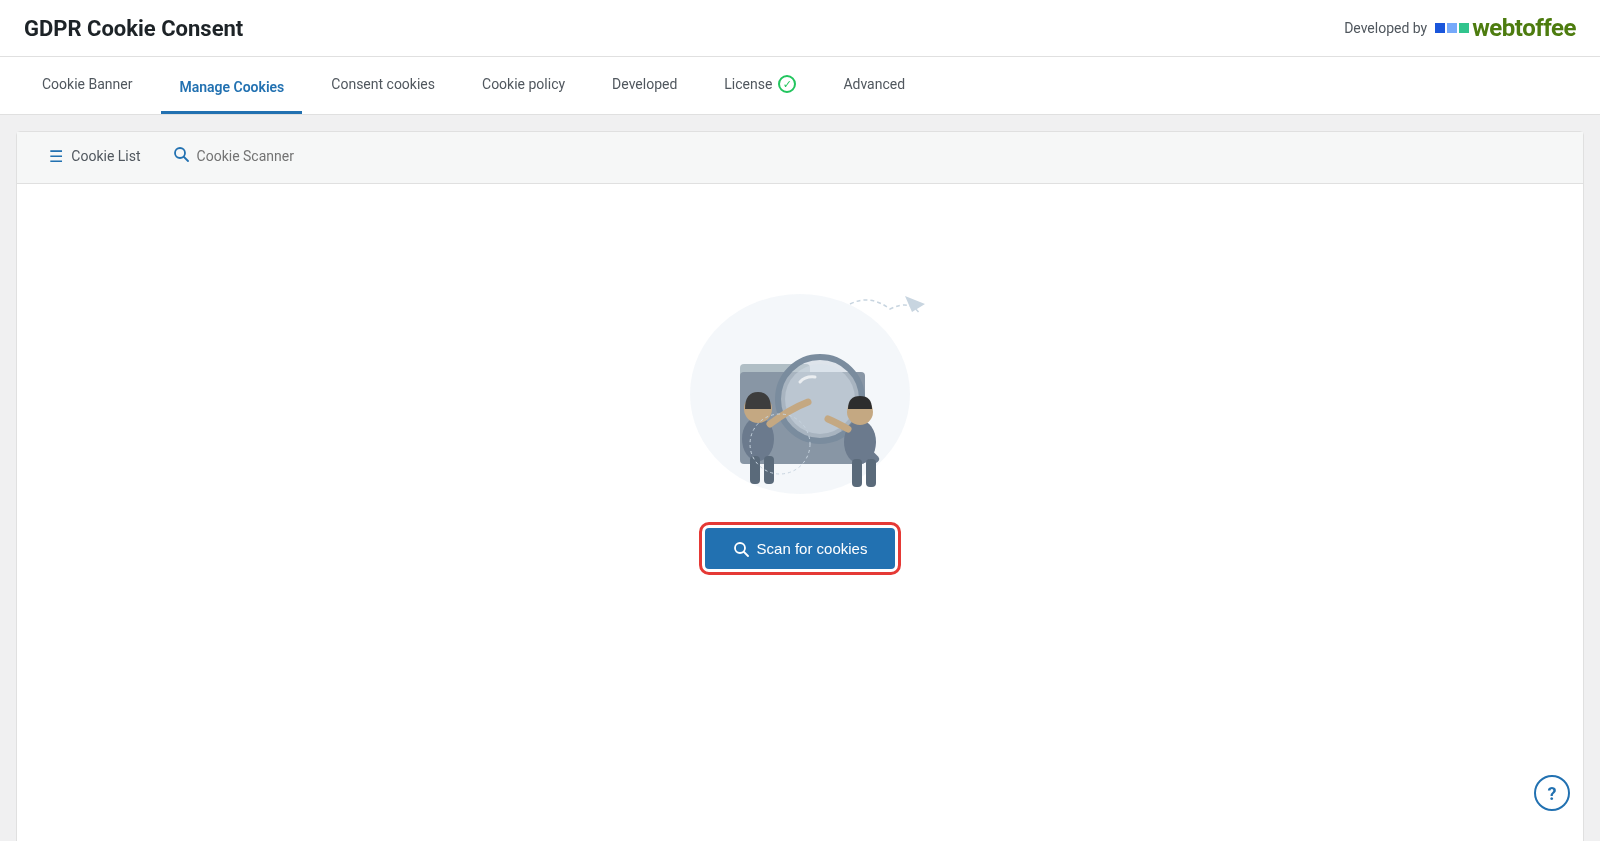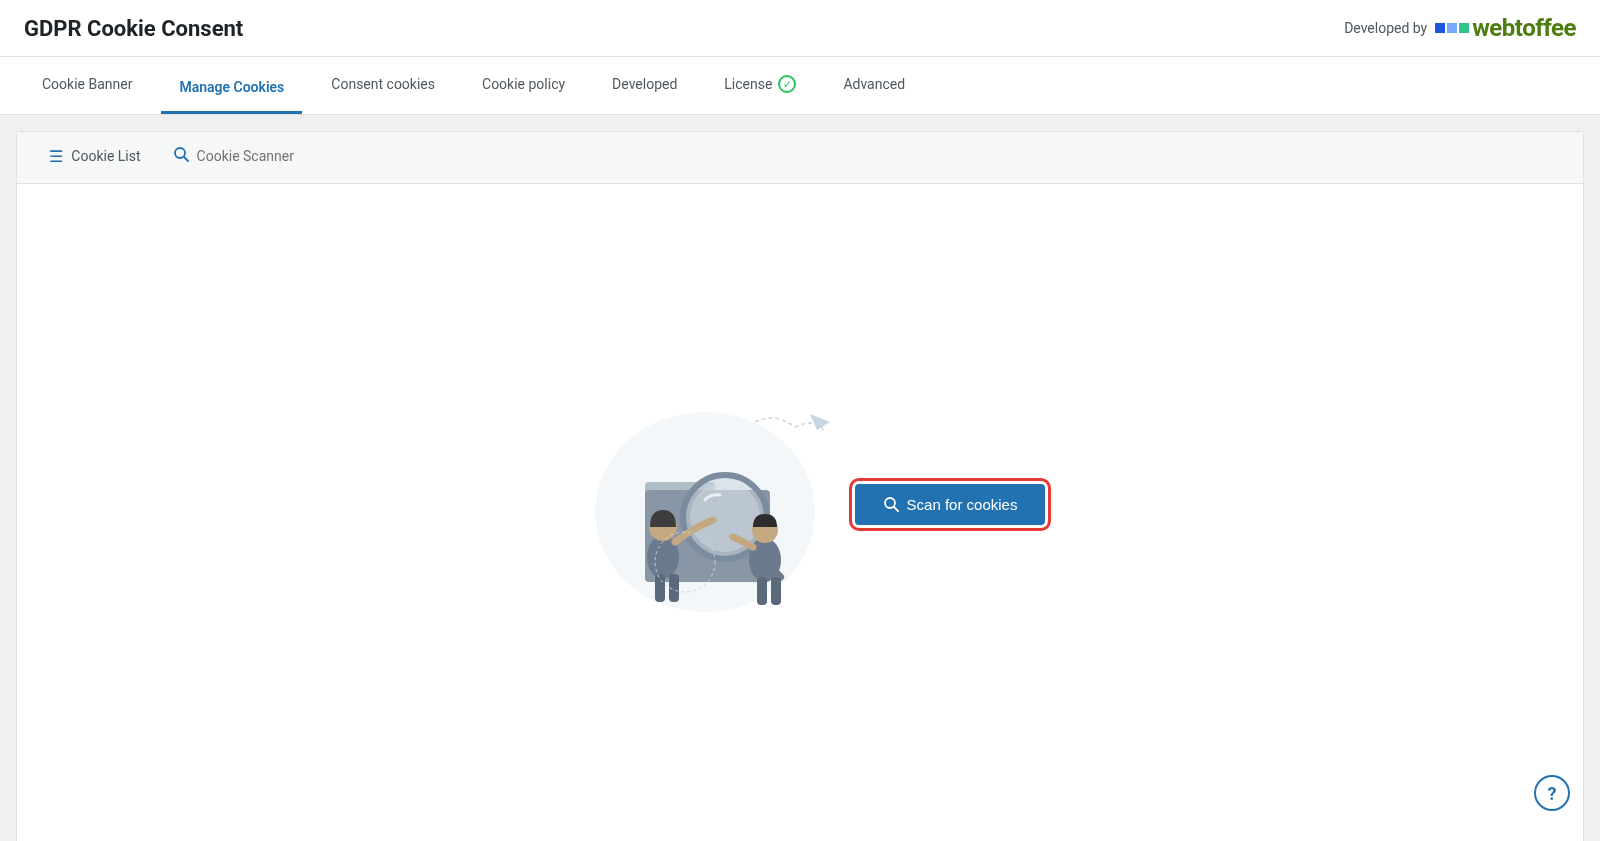--- a/index.html
+++ b/index.html
@@ -139,23 +139,22 @@
       border-bottom: 3px solid transparent;
     }
 
     .sub-tab-icon {
       font-size: 16px;
       color: #2271b1;
     }
 
     .content-area {
       display: flex;
-      flex-direction: row;
-      align-items: center;
-      justify-content: center;
+      flex-direction: column;
+      align-items: center;
       padding: 60px 20px;
       min-height: 640px;
       position: relative;
     }
 
     .scan-button {
       background: #2271b1;
       color: #fff;
       border: none;
       border-radius: 4px;

